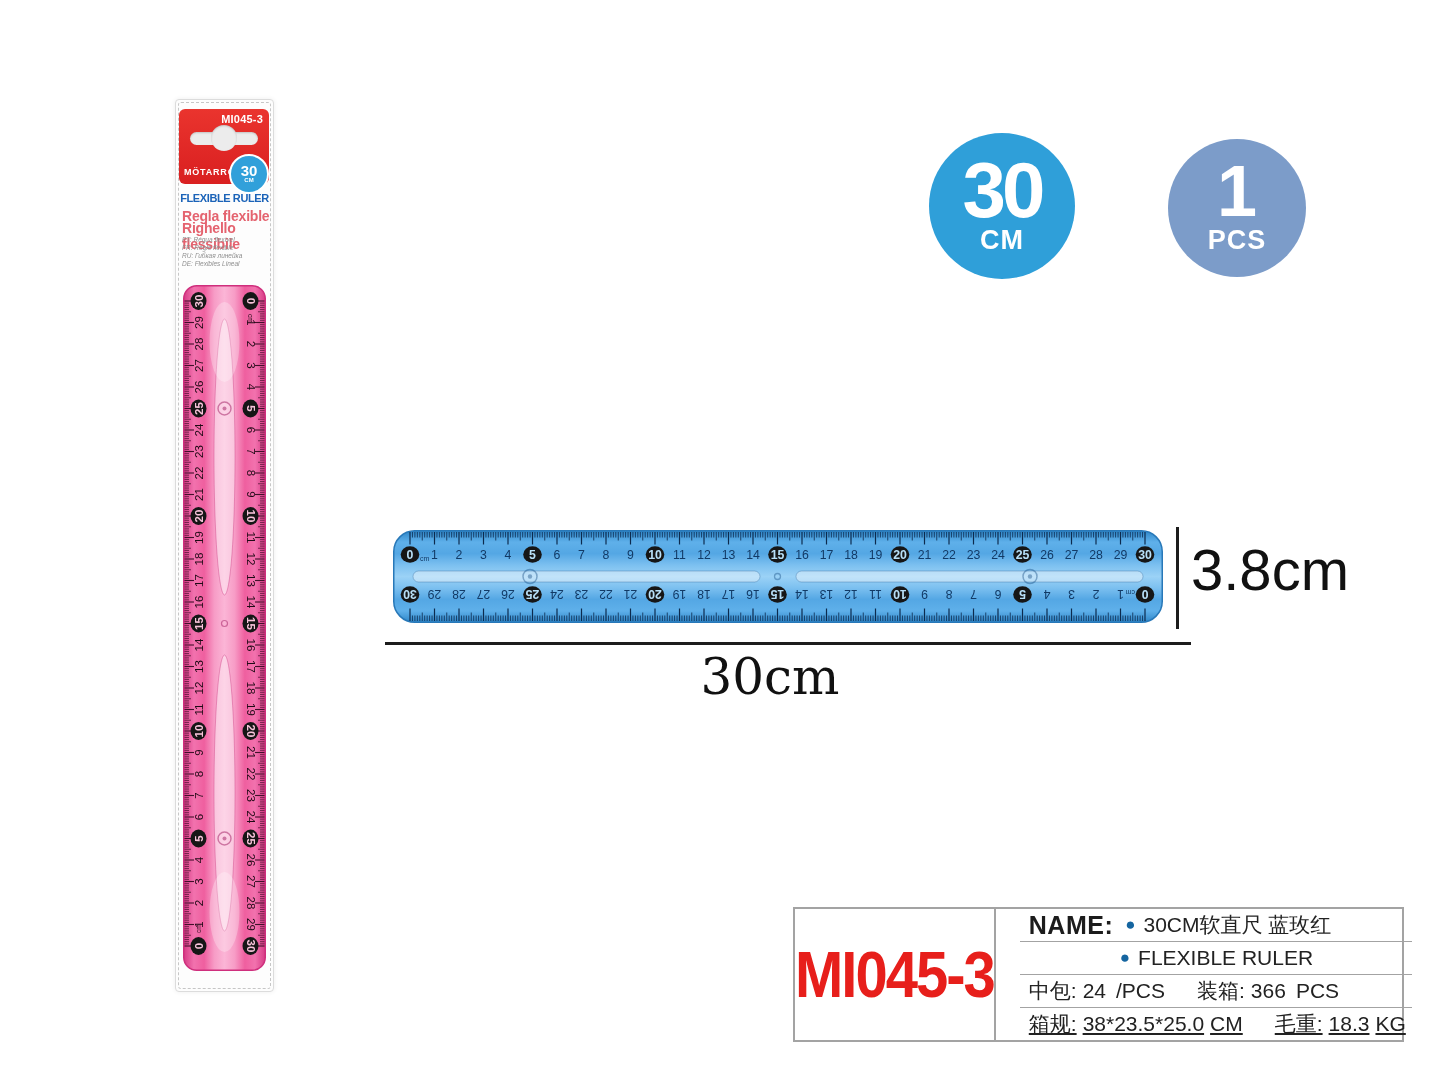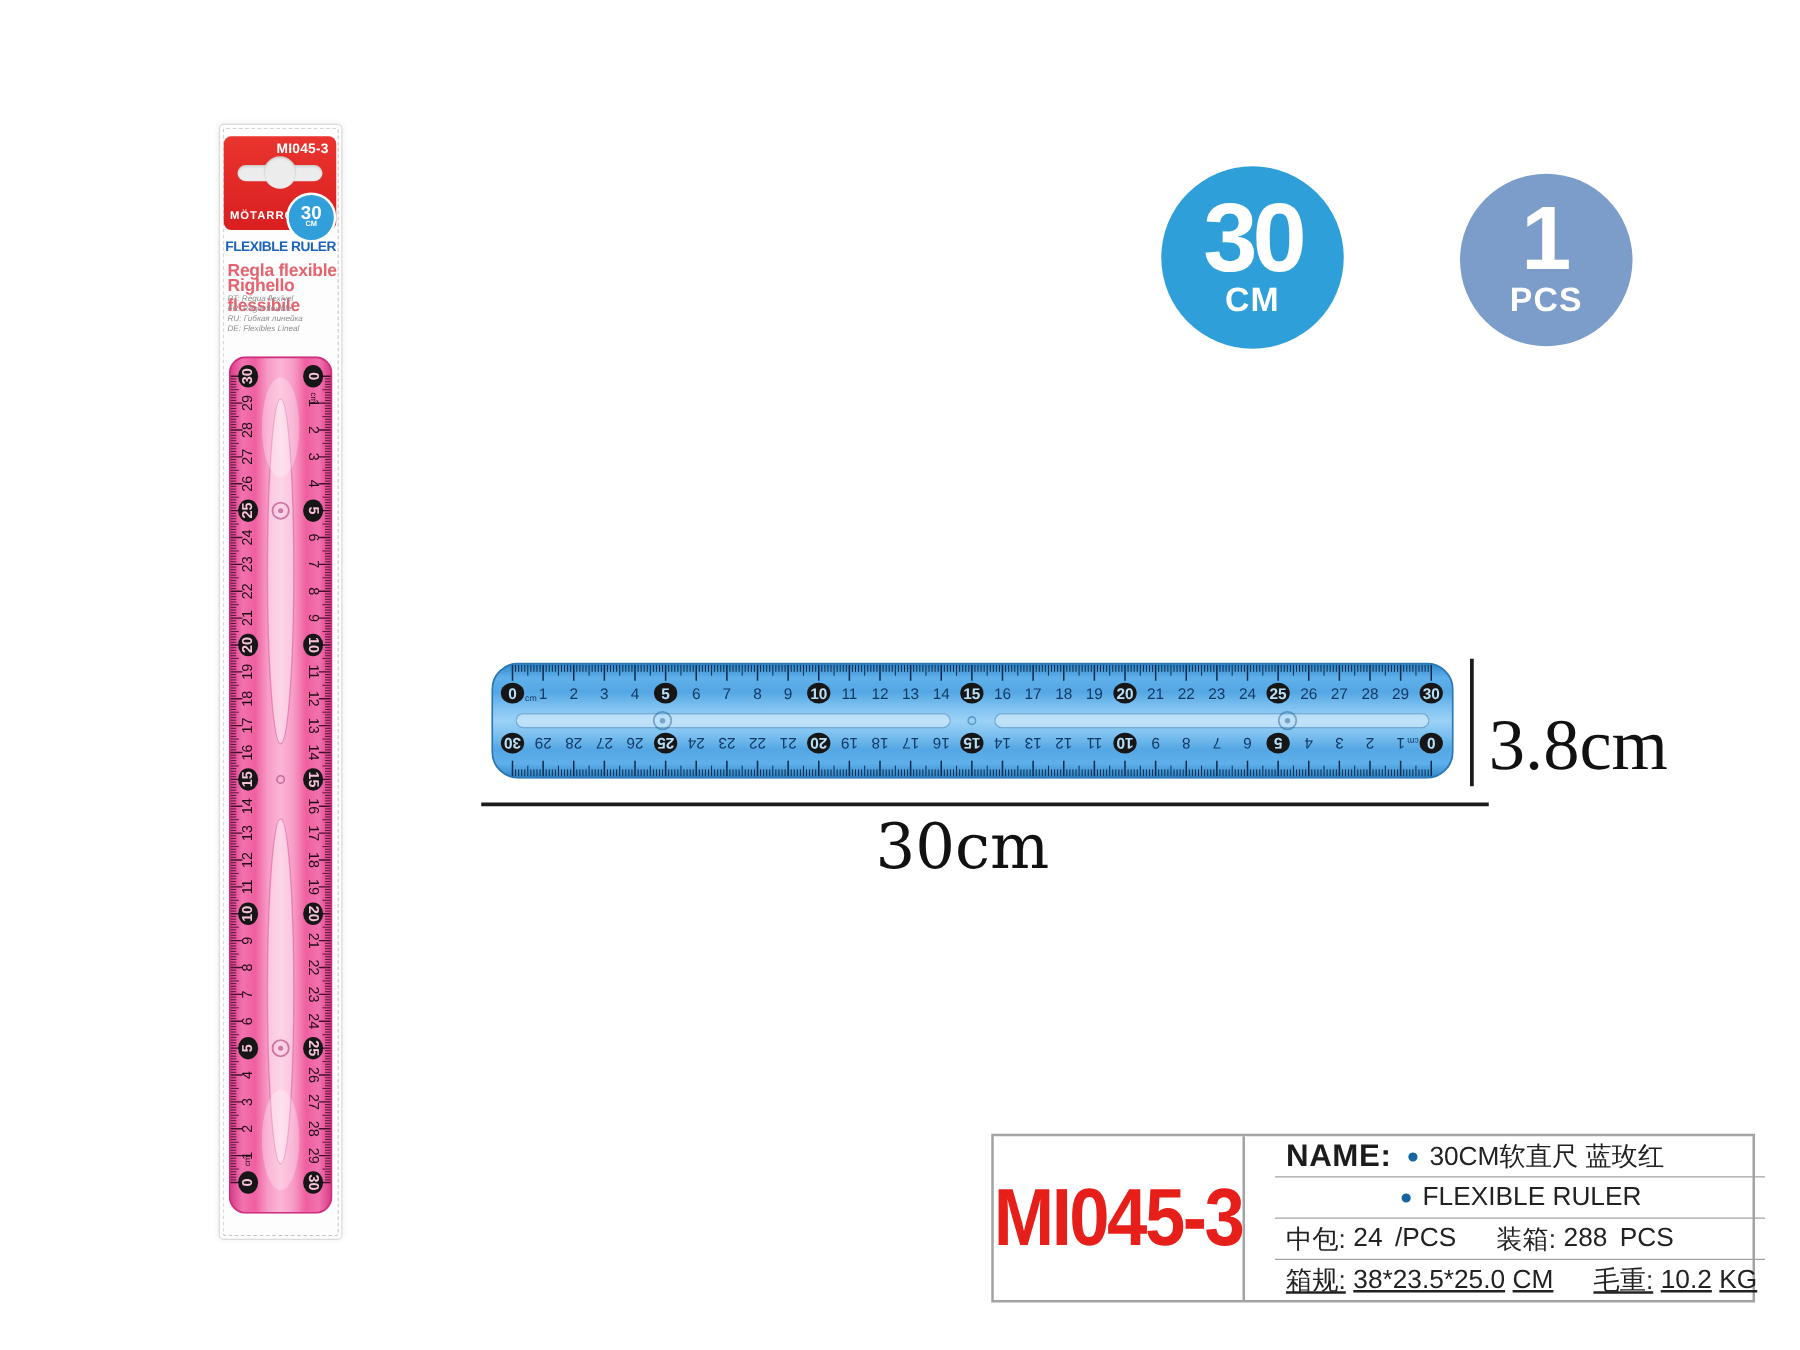--- a/index.html
+++ b/index.html
@@ -51,21 +51,21 @@
   .pkg-sub.s2{top:120px;}
   .pkg-langs{position:absolute;left:6px;top:136px;}
   .pkg-lang{font-size:6.5px;font-style:italic;color:#8f8f8f;line-height:8px;white-space:nowrap;}
   .ruler-pink{position:absolute;left:7px;top:185px;width:83px;height:686px;}
   
   .ruler-blue{position:absolute;left:393px;top:530px;width:770px;height:93px;}
   
   .dim-vline{position:absolute;left:1176px;top:527px;width:3px;height:102px;background:#1c1c1c;}
   .dim-width-label{
     position:absolute;left:1191px;top:536px;
-    font-family:Liberation Serif, serif;font-size:58px;color:#111;margin-top:26px;
+    font-family:Liberation Sans, sans-serif;font-size:58px;color:#111;
   }
   .dim-hline{position:absolute;left:385px;top:642px;width:806px;height:3px;background:#1c1c1c;}
   .dim-length-label{
     position:absolute;left:570px;top:648px;width:400px;text-align:center;
     font-family:"DejaVu Serif",serif;font-size:50px;color:#111;
   }
   
   .badge{
     position:absolute;border-radius:50%;color:#fff;
     display:flex;flex-direction:column;align-items:center;justify-content:center;
@@ -1561,25 +1561,25 @@
     </div>
     <div class="spec-row row-en">
       <span class="dot">●</span>
       <span>FLEXIBLE RULER</span>
     </div>
     <div class="spec-row">
       <span class="kv">中包:</span>
       <span class="kv v-num">24</span>
       <span class="kv">/PCS</span>
       <span class="kv gap">装箱:</span>
-      <span class="kv v-num">288</span>
+      <span class="kv v-num">366</span>
       <span class="kv">PCS</span>
     </div>
     <div class="spec-row">
       <span class="kv">箱规:</span>
       <span class="kv">38*23.5*25.0</span>
       <span class="kv">CM</span>
       <span class="kv gap">毛重:</span>
-      <span class="kv">10.2</span>
+      <span class="kv">18.3</span>
       <span class="kv">KG</span>
     </div>
   </div>
 </div>
 
 </body></html>

